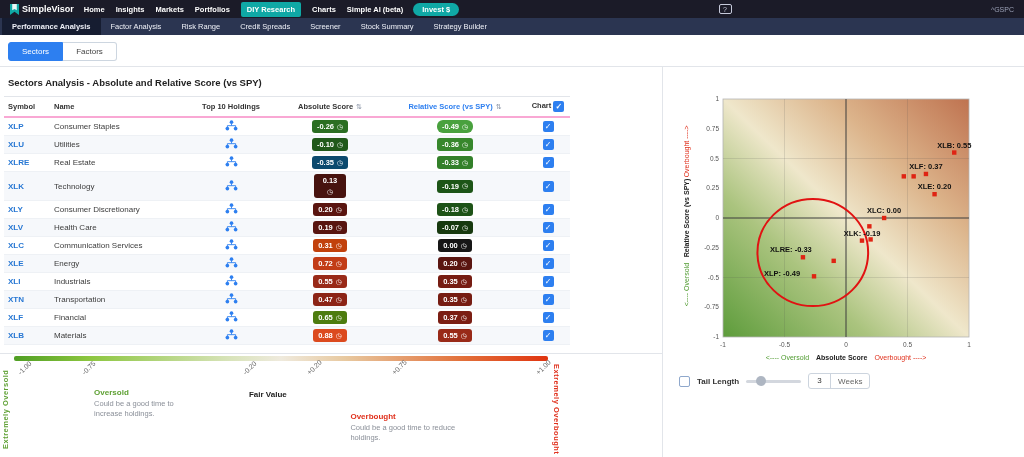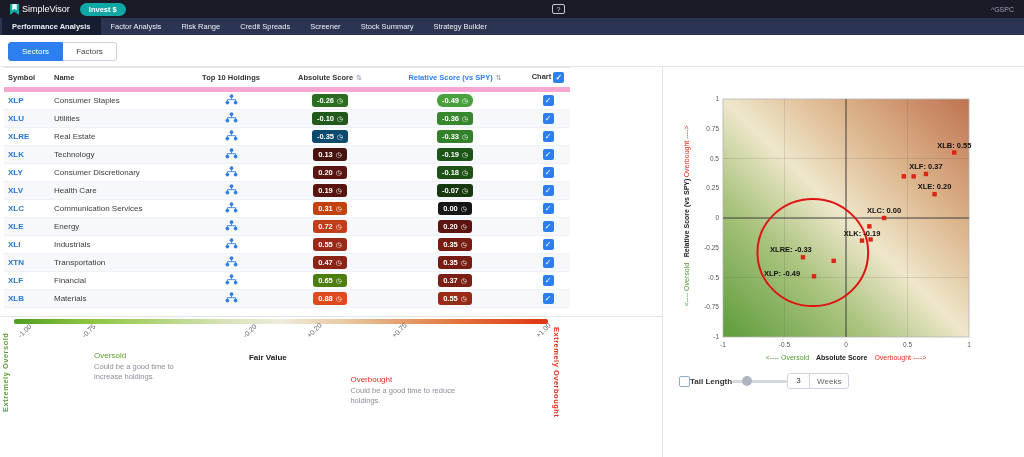--- a/index.html
+++ b/index.html
@@ -3,21 +3,21 @@
 <meta charset="utf-8">
 <style>
   * { box-sizing: border-box; margin: 0; padding: 0; }
   html,body { width:1024px; height:457px; overflow:hidden; background:#fff;
     font-family:"Liberation Sans", sans-serif; }
 
   
   .topnav { height:18px; background:#1b1b28; display:flex; align-items:center;
     padding:0 10px; gap:10px; }
   .brand { display:flex; align-items:center; gap:3px; color:#fff; font-size:9px;
-    font-weight:normal; cursor:pointer; white-space:nowrap; }
+    font-weight:bold; cursor:pointer; white-space:nowrap; }
   .tn-items { display:flex; align-items:center; gap:11px; }
   .tn-item { color:#fff; font-size:7.5px; font-weight:600; cursor:pointer; white-space:nowrap; }
   .tn-item.active { background:#0fa8a5; padding:3px 6px; border-radius:2px; }
   .invest-btn { background:#0fa8a5; color:#fff; font-size:7.5px; font-weight:bold;
     border:none; border-radius:8px; padding:2px 9px; cursor:pointer; }
   .flex-spacer { flex:1; }
   .help-icon { display:inline-block; width:13px; height:10px; border:1px solid #c6cadb;
     border-radius:2px; color:#c6cadb; font-size:7px; line-height:9px; text-align:center;
     cursor:pointer; }
   .ticker { color:#9aa0b5; font-size:7px; }
@@ -40,21 +40,21 @@
   
   .main { display:flex; align-items:stretch; height:422px; }
   .left-panel { width:663px; border-right:1px solid #e2e5ea; }
   .right-panel { flex:1; }
 
   .page-title { font-size:9.5px; font-weight:bold; color:#222; margin:10px 8px 8px; }
 
   
   table.sectors { border-collapse:collapse; margin-left:4px; }
   table.sectors th { font-size:7.5px; font-weight:bold; color:#333; text-align:left;
-    padding:4px 4px; border-top:1px solid #e2e5ea; border-bottom:5px solid #f9a8d4;
+    padding:4px 4px; border-top:1px solid #e2e5ea; border-bottom:2px solid #f9a8d4;
     white-space:nowrap; }
   table.sectors td { font-size:8px; padding:2px 4px; border-bottom:1px solid #eef1f5;
     height:17px; white-space:nowrap; }
   tbody tr:nth-child(even) { background:#f6f8fb; }
   .c-sym  { width:46px; }
   .c-name { width:136px; }
   .c-hold { width:90px;  text-align:center !important; }
   .c-abs  { width:108px; text-align:center !important; }
   .c-rel  { width:142px; text-align:center !important; }
   .c-chart{ width:44px;  text-align:center !important; }
@@ -79,32 +79,32 @@
     font-size:7.5px; font-weight:bold; letter-spacing:.5px; text-align:center; }
   .vlab.left { left:1px; transform:rotate(180deg); color:#5ea033; }
   .vlab.right { left:552px; color:#e0301c; }
   .hiw-track { position:absolute; left:14px; top:2px; width:534px; height:100px; }
   .grad-bar { height:5px; border-radius:2px;
     background:linear-gradient(90deg,#4f9e23 0%,#8cc63f 14%,#d7e3b8 40%,#efeadd 50%,
       #e8c9a0 62%,#e2703a 84%,#e03410 100%); }
   .scale-lab { position:absolute; top:14px; font-size:7px; color:#666; white-space:nowrap;
     transform:rotate(-45deg); transform-origin:0 50%; }
   .zone { position:absolute; top:32px; }
-  .zone .ztitle { font-size:8px; font-weight:normal; }
+  .zone .ztitle { font-size:8px; font-weight:bold; }
   .zone .ztitle.g { color:#5ea033; }
   .zone .ztitle.r { color:#e0301c; }
   .zone .ztext { font-size:7.5px; color:#8a8f98; width:108px; line-height:1.35; margin-top:2px; }
   .zone.oversold { left:15%; }
   .zone.fair { left:44%; top:34px; font-size:8px; font-weight:bold; color:#222; }
   .zone.overbought { left:63%;margin-top:24px; }
 
   
   .chart-wrap { margin:24px 0 0 14px; }
   #scatter-svg { display:block; font-family:"Liberation Sans", sans-serif; }
-  .tail { display:flex; align-items:center; margin:8px 0 0 16px; }
+  .tail { display:flex; align-items:center; gap:7px; margin:8px 0 0 16px; }
   .cb-empty { display:inline-block; width:11px; height:11px; border:1px solid #8fa8cc;
     border-radius:2px; background:#fff; cursor:pointer; }
   .tlabel { font-size:8px; font-weight:600; color:#333; }
   .slider { position:relative; display:inline-block; width:55px; height:3px;
     background:#d3d7de; border-radius:2px; cursor:pointer; }
   .knob { position:absolute; left:10px; top:-3.5px; width:10px; height:10px;
     border-radius:50%; background:#aeb6c2; }
   .valbox { display:inline-flex; align-items:center; border:1px solid #ccd4de;
     border-radius:3px; height:16px; background:#fff; }
   .valbox .val { display:inline-block; width:22px; text-align:center; font-size:8px;
@@ -115,20 +115,29 @@
 <body>
 
 <header class="topnav">
   <div class="brand">
     <svg width="9" height="11" viewBox="0 0 9 11">
         <path d="M0 0h9v11L4.5 7.8 0 11z" fill="#0fa8a5"></path>
         <path d="M2.2 0h4.6v6.3L4.5 4.9 2.2 6.3z" fill="#ffffff" opacity="0.9"></path>
       </svg>
     <span>SimpleVisor</span>
   </div>
+  <nav class="tn-items" id="topnav-items">
+      <span class="tn-item">Home</span>
+      <span class="tn-item">Insights</span>
+      <span class="tn-item">Markets</span>
+      <span class="tn-item">Portfolios</span>
+      <span class="tn-item active">DIY Research</span>
+      <span class="tn-item">Charts</span>
+      <span class="tn-item">Simple AI (beta)</span>
+    </nav>
   <button class="invest-btn">Invest $</button>
   <div class="flex-spacer"></div>
   <span class="help-icon">?</span>
   <div class="flex-spacer"></div>
   <span class="ticker">^GSPC</span>
 </header>
 
 <nav class="subnav" id="subnav-items">
     <span class="sn-item active">Performance Analysis</span>
     <span class="sn-item">Factor Analysis</span>
@@ -142,20 +151,21 @@
 <div class="tabs-row">
   <div class="tab-group" id="tab-group">
       <button class="tab active">Sectors</button>
       <button class="tab">Factors</button>
     </div>
 </div>
 
 <div class="main">
 
   <section class="left-panel">
+    <h2 class="page-title">Sectors Analysis - Absolute and Relative Score (vs SPY)</h2>
 
     <table class="sectors">
       <thead>
         <tr>
           <th class="c-sym"><span>Symbol</span></th>
           <th class="c-name"><span>Name</span></th>
           <th class="c-hold"><span>Top 10 Holdings</span></th>
           <th class="c-abs"><span>Absolute Score</span><span class="sort">⇅</span></th>
           <th class="c-rel"><span class="rel-lbl">Relative Score (vs SPY)</span><span class="sort">⇅</span></th>
           <th class="c-chart"><span>Chart</span> <span class="cb">✓</span></th>
@@ -224,21 +234,21 @@
 
   <tr>
     <td class="c-sym"><a class="sym">XLK</a></td>
     <td class="c-name"><span class="name">Technology</span></td>
     <td class="c-hold"><span class="hold"><svg width="13" height="11" viewBox="0 0 14 12">
                   <path d="M7 4v2.2M7 6.2H2.5V8M7 6.2h4.5V8" stroke="#2d7ff0" stroke-width="1" fill="none"></path>
                   <circle cx="7" cy="2.4" r="2" fill="#2d7ff0"></circle>
                   <circle cx="2.5" cy="9.4" r="2" fill="#2d7ff0"></circle>
                   <circle cx="11.5" cy="9.4" r="2" fill="#2d7ff0"></circle>
                 </svg></span></td>
-    <td class="c-abs"><span class="badge abs" style="background: rgb(71, 19, 15);">
+    <td class="c-abs"><span class="badge abs" style="background: rgb(71, 19, 15); flex-direction: column;">
                 <span class="val">0.13</span>
                 <span class="clock">◷</span>
               </span></td>
     <td class="c-rel"><span class="badge rel" style="background: rgb(29, 85, 23);">
                 <span class="val">-0.19</span>
                 <span class="clock">◷</span>
               </span></td>
     <td class="c-chart"><span class="cb row-cb">✓</span></td>
   </tr>
 

